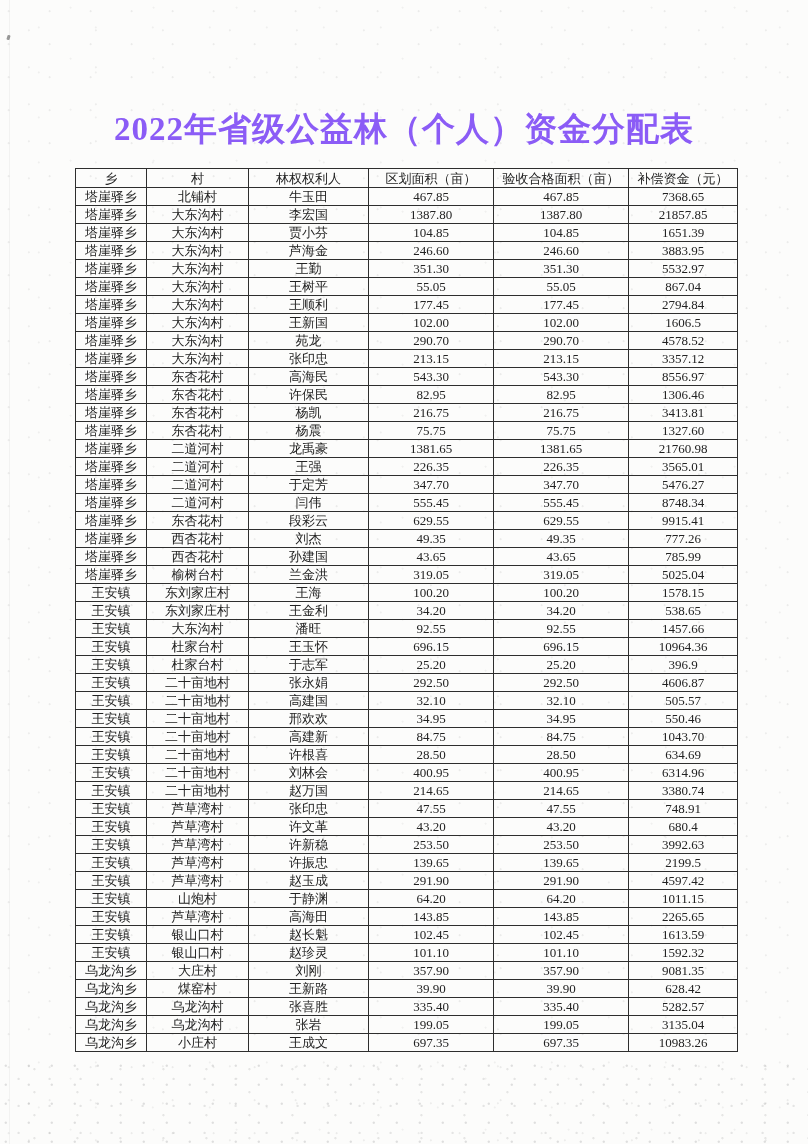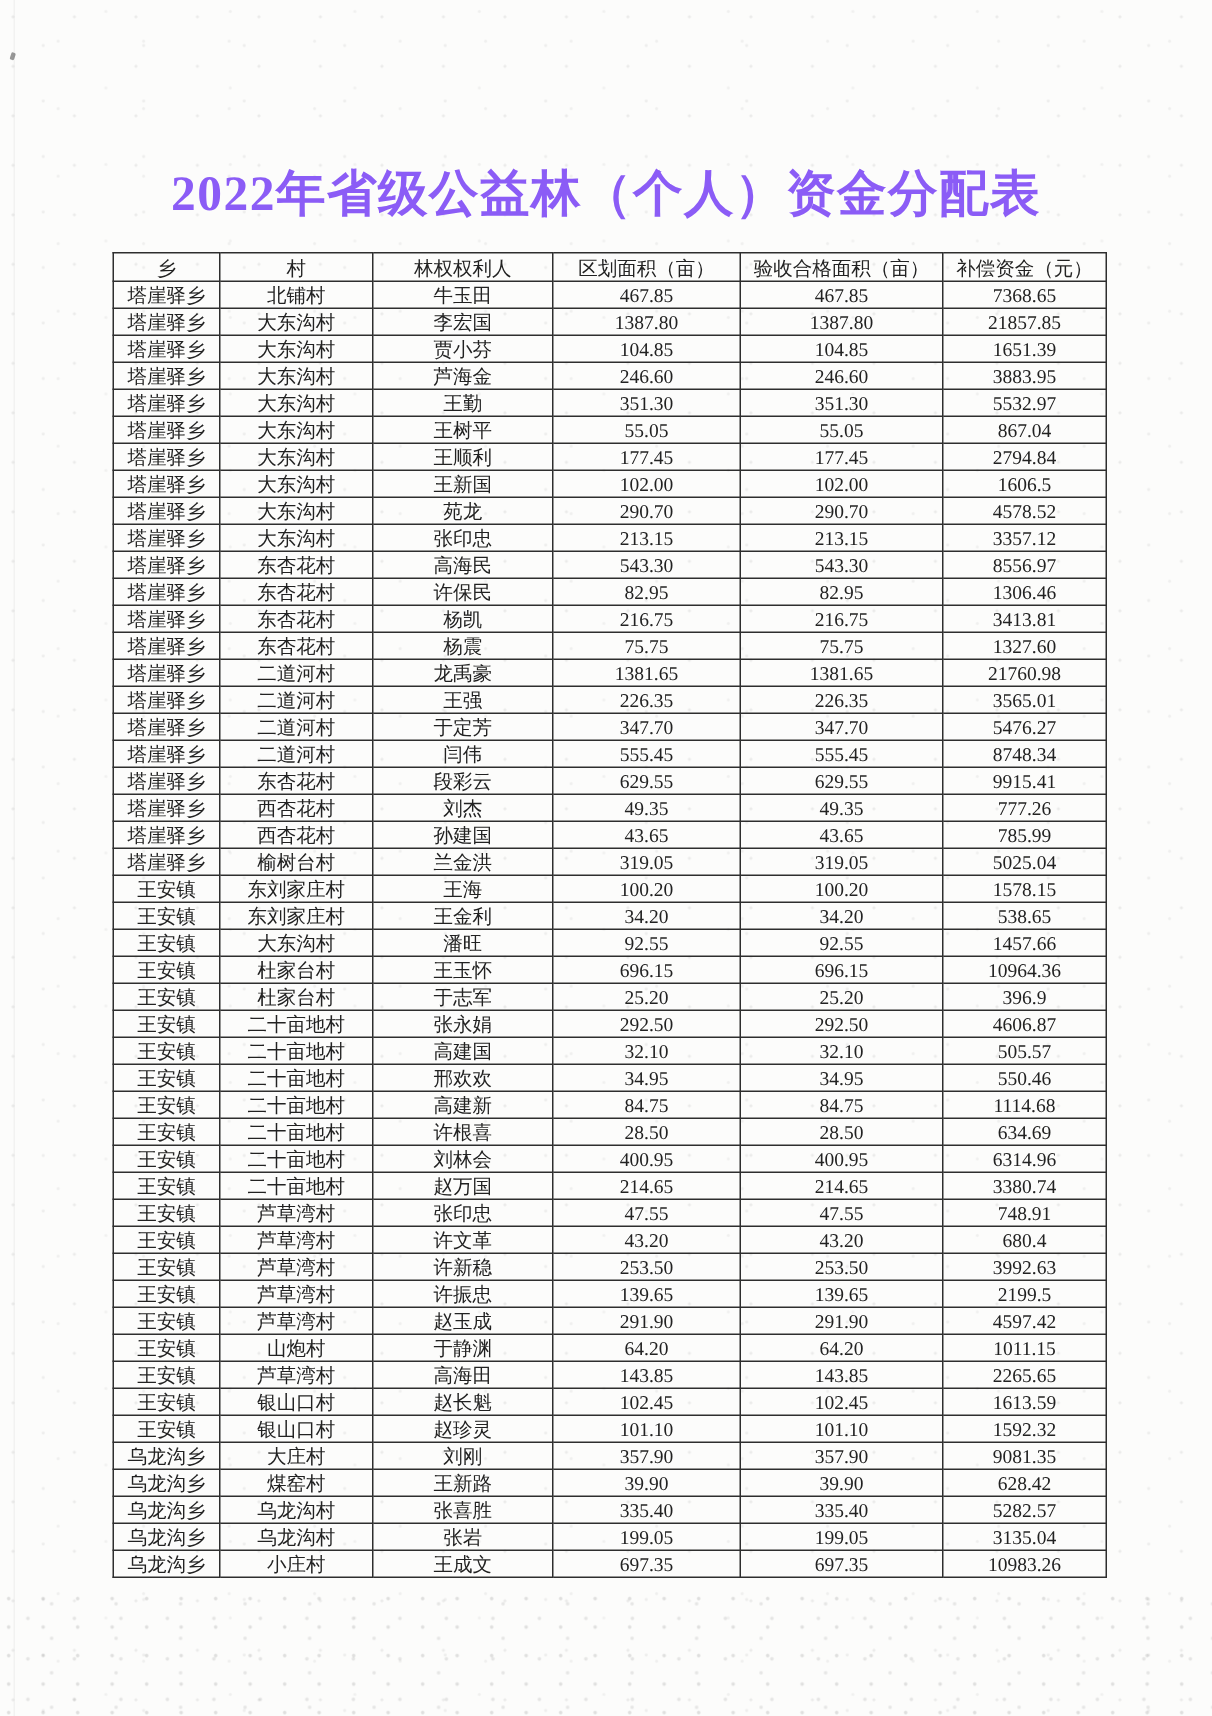--- a/index.html
+++ b/index.html
@@ -347,21 +347,21 @@
         <td>34.95</td>
         <td>34.95</td>
         <td>550.46</td>
       </tr>
       <tr>
         <td>王安镇</td>
         <td>二十亩地村</td>
         <td>高建新</td>
         <td>84.75</td>
         <td>84.75</td>
-        <td>1114.68</td>
+        <td>1043.70</td>
       </tr>
       <tr>
         <td>王安镇</td>
         <td>二十亩地村</td>
         <td>许根喜</td>
         <td>28.50</td>
         <td>28.50</td>
         <td>634.69</td>
       </tr>
       <tr>

